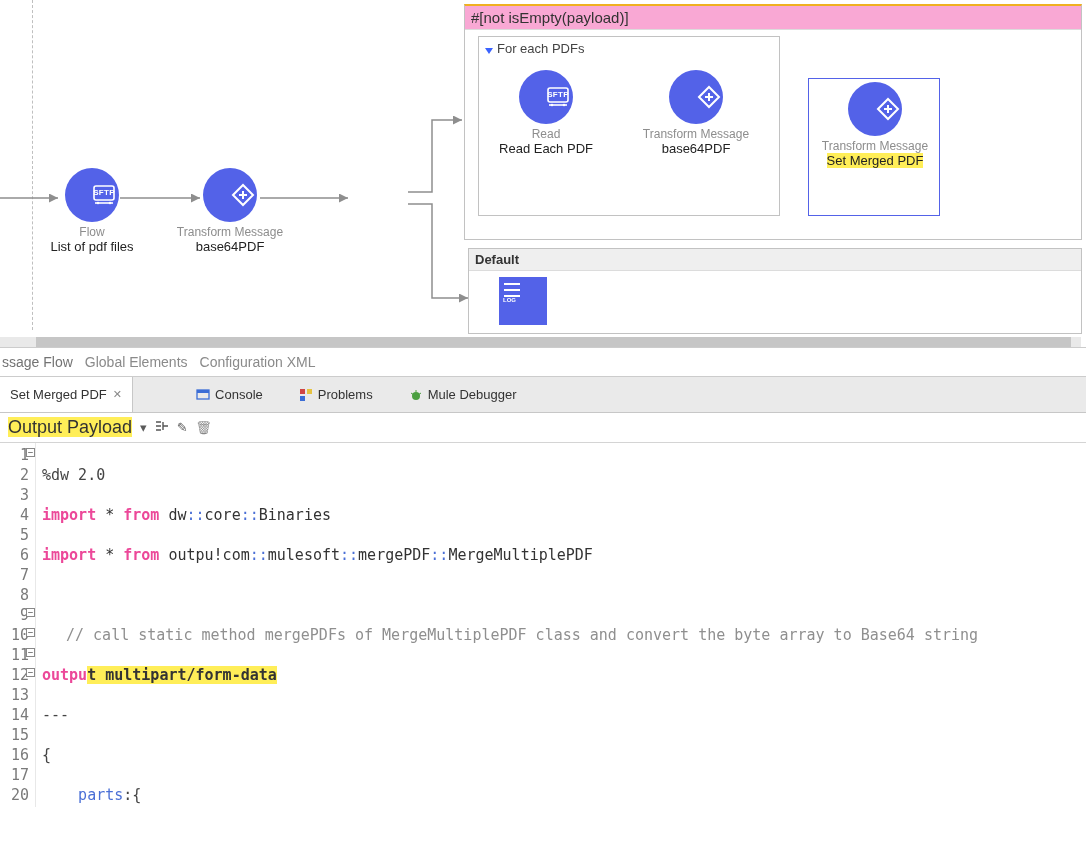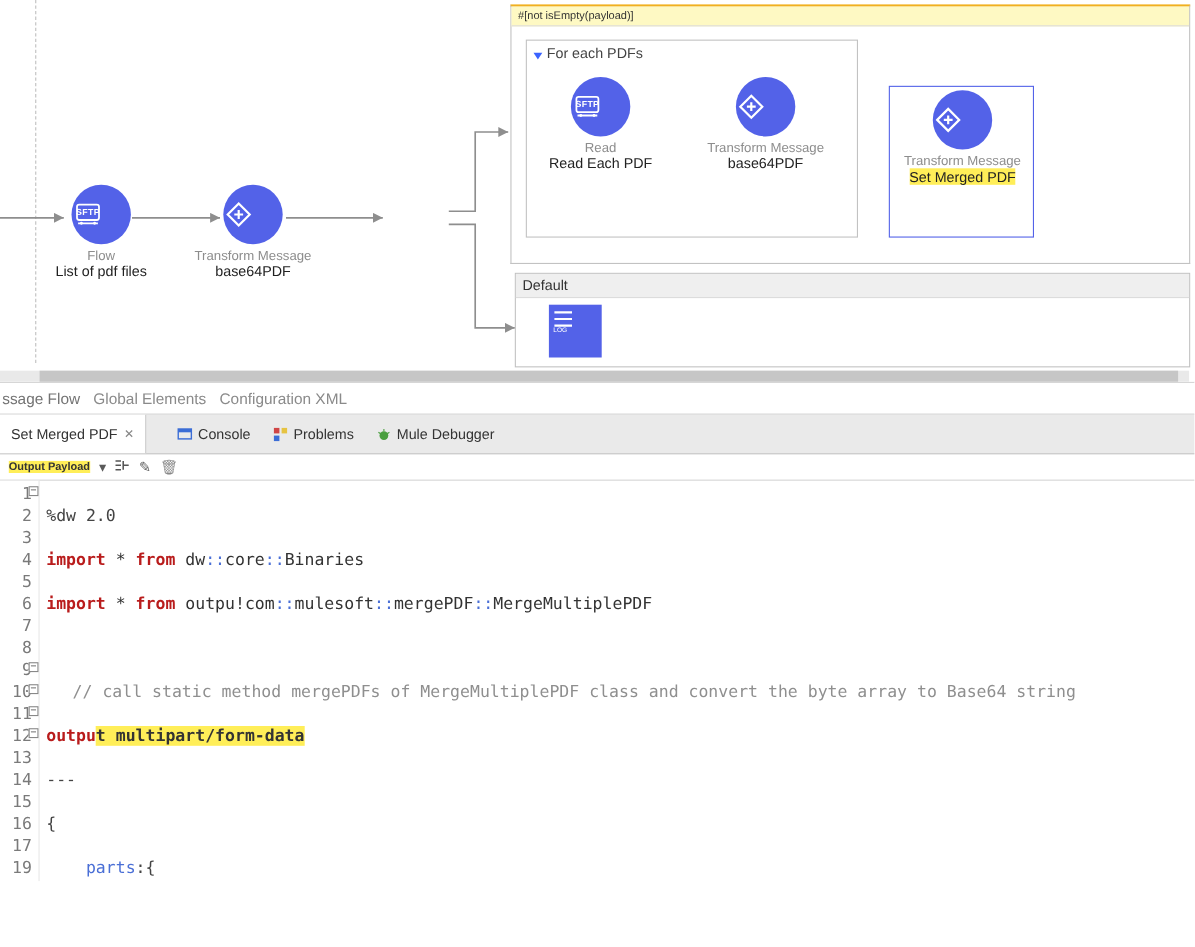--- a/index.html
+++ b/index.html
@@ -12,80 +12,80 @@
                    background: #e9e9e9; }
   .canvas-scroll .thumb { position:absolute; left:36px; right:10px; top:0; bottom:0;
                    background:#c6c6c6; }
 
   
   .left-dash { position:absolute; left:32px; top:0; height:330px;
                border-left:1px dashed #bfbfbf; }
 
   .node      { position:absolute; text-align:center; width:140px; }
   .node .icon{ width:54px; height:54px; border-radius:50%; margin:0 auto 4px;
-               display:flex; align-items:center; justify-content:flex-start;
+               display:flex; align-items:center; justify-content:flex-end;
                color:#fff; font-size:20px; }
   .blue      { background:#5362e8; }
   .orange    { background:#f0b020; }
   .green     { background:#2cbf6a; }
   .node .type{ color:#8d8d8d; font-size:12px; line-height:1.1; margin-bottom:1px;}
   .node .name{ color:#222; font-size:13px; line-height:1.1; }
 
   .sel-box   { position:absolute; border:1px solid #5362e8; }
 
   
   .group     { position:absolute; border:1px solid #c2c2c2; background:#fff; }
   .group .title{ position:absolute; left:6px; top:4px; font-size:13px; color:#444;}
   .tri-open  { display:inline-block; width:0; height:0; border-left:4px solid transparent;
                border-right:4px solid transparent; border-top:6px solid #3b63ff;
                transform:translateY(1px); margin-right:4px;}
-  .default-box{ position:absolute; border:1px solid #c2c2c2;}
+  .default-box{ position:absolute; border:1px solid #c2c2c2;font-weight:bold;}
   .default-box .hdr{ background:#efefef; padding:3px 6px; font-size:13px;
                border-bottom:1px solid #dcdcdc;}
-  .route-hdr { position:absolute; left:0; right:0; top:0; background:#fef9c3;
-               padding:3px 6px; font-size:10px; border-bottom:1px solid #dcdcdc;}
+  .route-hdr { position:absolute; left:0; right:0; top:0; background:#f9a8d4;
+               padding:3px 6px; font-size:15px; border-bottom:1px solid #dcdcdc;}
 
   
   .arrows    { position:absolute; inset:0; pointer-events:none; }
   .hl-span   { background:#ffee58; }
 
   
   .mini-tabs { display:flex; gap:12px; padding:6px 2px; font-size:14px; color:#8a8a8a;
                border-bottom:1px solid #ccc;}
   .mini-tabs .active{ color:#737373; }
 
   
   .ed-hdr    { background:#eaeaea; height:36px; display:flex; align-items:center;
                border-bottom:1px solid #c7c7c7; font-size:13px;}
   .ed-tab    { display:flex; align-items:center; height:100%; padding:0 10px;
                background:#fff; border-right:1px solid #c7c7c7; gap:6px;}
   .ed-tab .x { color:#888; font-size:11px; cursor:pointer;}
-  .ed-views  { display:flex; gap:20px; padding-left:28px; align-items:center; }
+  .ed-views  { display:flex; gap:36px; padding-left:28px; align-items:center;margin-left:35px; }
   .ed-views span{ display:flex; align-items:center; gap:5px; cursor:pointer;}
   .vicon     { width:14px; height:14px; display:inline-block; }
 
   
   .out-bar   { display:flex; align-items:center; gap:8px; padding:4px 8px;
                border-bottom:1px solid #d4d4d4;}
-  .out-bar .lbl{ font-size:10px;font-weight:bold; }
+  .out-bar .lbl{ font-size:18px; }
   .out-bar .ico{ color:#5a5a5a; cursor:pointer; font-size:13px; }
 
   
   .editor    { font-family:Consolas, Menlo, monospace; font-size:15px; line-height:20px;
                position:relative;}
   .gutter    { width:36px; background:#fff; border-right:1px solid #e8e8e8;
                text-align:right; padding:2px 6px 2px 0; color:#7a7a7a;
                user-select:none; float:left;}
   .gutter div{ height:20px; position:relative;}
   .fold      { position:absolute; right:-6px; top:3px; width:9px; height:9px;
                border:1px solid #888; background:#fff; font-size:9px; line-height:7px;
                text-align:center; color:#555;}
   .code      { margin-left:36px; padding:2px 0 2px 6px; white-space:pre; overflow-x:auto;}
   .code div  { height:20px; }
-  .kw        { color:#b91c1c; font-weight:bold; }
+  .kw        { color:#ec4899; font-weight:bold; }
   .ns        { color:#4a6fd6; }
   .var       { color:#b57b15; }
   .cmt       { color:#8f8f8f;margin-left:24px; }
   .op        { color:#444; }
 
   
   .sftp-txt  { font-size:8px; font-weight:bold; letter-spacing:0.3px; }
 </style>
 </head>
 <body>
@@ -281,21 +281,21 @@
       <div>8</div>
     <div>9<span class="fold">−</span></div>
     <div>10<span class="fold">−</span></div>
     <div>11<span class="fold">−</span></div>
     <div>12<span class="fold">−</span></div>
     <div>13</div>
       <div>14</div>
       <div>15</div>
       <div>16</div>
       <div>17</div>
-      <div>19</div>
+      <div>20</div>
   </div>
   <div class="code">
 <div><span class="op">%dw 2.0</span></div>
 <div><span class="kw">import</span><span> * </span><span class="kw">from</span><span> dw</span><span class="ns">::</span><span>core</span><span class="ns">::</span><span>Binaries</span></div>
 <div><span class="kw">import</span><span> * </span><span class="kw">from</span><span> outpu!com</span><span class="ns">::</span><span>mulesoft</span><span class="ns">::</span><span>mergePDF</span><span class="ns">::</span><span>MergeMultiplePDF</span></div>
 <div> </div>
 <div><span class="cmt">// call static method mergePDFs of MergeMultiplePDF class and convert the byte array to Base64 string</span></div>
 <div><span class="kw">outpu</span><span class="hl-span"><b>t multipart/form-data</b></span></div>
 <div><span class="op">---</span></div>
 <div><span class="op">{</span></div>

